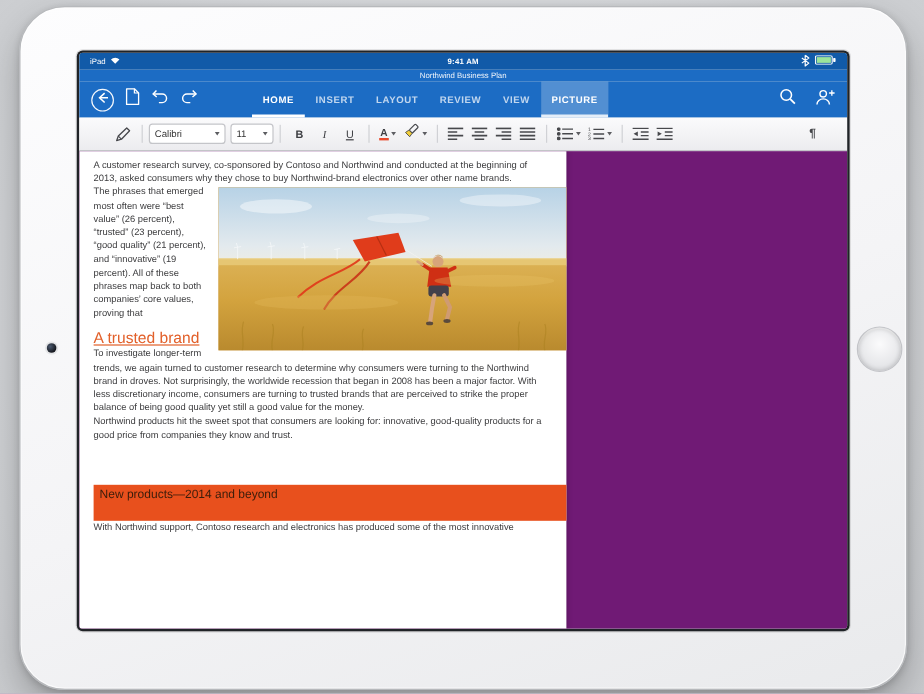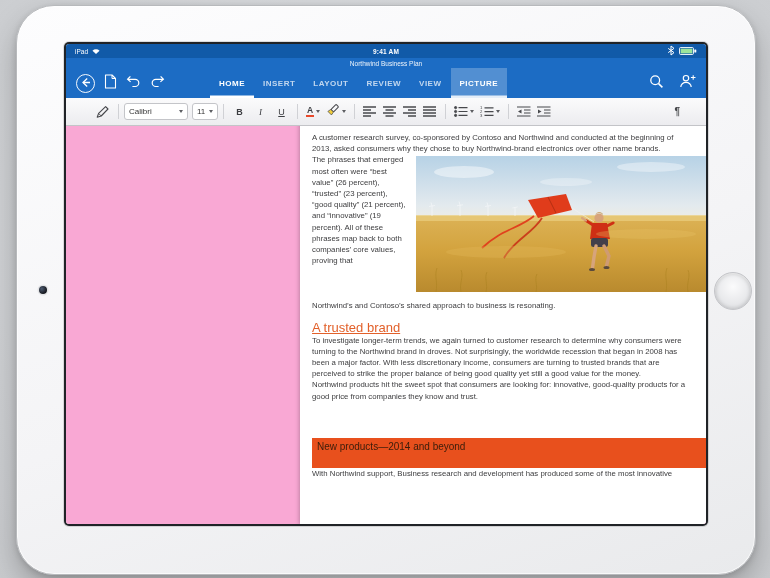--- a/index.html
+++ b/index.html
@@ -33,33 +33,33 @@
   .tab{display:flex;align-items:center;padding:0 9px;font-size:8px;letter-spacing:.5px;color:rgba(255,255,255,.72);font-weight:600;cursor:default;}
   .tab.active{color:#fff;font-weight:700;box-shadow:inset 0 -2.5px 0 #fff;}
   .tab.contextual{background:rgba(255,255,255,.24);color:#fff;box-shadow:inset 0 -2.5px 0 rgba(255,255,255,.85);}
   .nav-right{margin-left:auto;display:flex;gap:15px;align-items:center;}
   
   .toolbar{height:27px;background:linear-gradient(#fbfbfc,#ececef);border-bottom:1px solid #c3c4c8;display:flex;align-items:center;padding:0 26px;color:#47484c;flex:0 0 auto;}
   .tool{height:20px;display:flex;align-items:center;justify-content:center;padding:0 3px;border-radius:3px;}
   .tsep{width:1px;height:15px;background:#d0d1d5;margin:0 5px;flex:0 0 auto;}
   .dd{height:17px;background:#fff;border:1px solid #c4c5c9;border-radius:3px;display:flex;align-items:center;justify-content:space-between;font-size:8px;padding:0 4px;gap:3px;color:#333;box-sizing:border-box;}
   .dd.font{width:64px;margin-right:4px;}
-  .dd.size{width:26px;}
+  .dd.size{width:36px;}
   .caret{width:0;height:0;border-top:3px solid #5c5d61;border-left:2.6px solid transparent;border-right:2.6px solid transparent;flex:0 0 auto;}
   .fmt{font-size:9px;width:15px;text-align:center;color:#3d3e42;}
   .fmt.b{font-weight:800;}
   .fmt.i{font-style:italic;font-family:"Liberation Serif","DejaVu Serif",serif;}
   .fmt.u{text-decoration:underline;}
   .fclr{display:flex;flex-direction:column;align-items:center;line-height:1;}
   .fclr .glyph{font-size:8.5px;font-weight:700;color:#3d3e42;}
   .fclr .bar{width:8px;height:2.2px;background:#e8492b;margin-top:.6px;}
   .pmark{margin-left:auto;font-size:10px;font-weight:700;color:#45464a;}
   .ticon line, .ticon path, .ticon rect, .ticon circle{stroke:#47484c;}
   
-  .docarea{flex:1 1 auto;background:#f9a8d4;overflow:hidden;display:flex;justify-content:flex-end;}
+  .docarea{flex:1 1 auto;background:#701a75;overflow:hidden;display:flex;justify-content:flex-start;}
   .page{width:406px;box-sizing:border-box;background:#fff;margin-top:-32px;padding:38px 12px 160px;box-shadow:0 1px 5px rgba(0,0,0,.32);}
   .page p{margin:0;font-size:7.8px;line-height:11.2px;color:#3c3c3e;}
   .p2{margin-top:15px;}
   .photo{float:right;width:290px;height:136px;margin:2px -12px 8px 10px;display:block;background:#cfa14b;}
   .photo svg{display:block;}
   .tail{display:block;clear:right;}
   .trusted{margin:8px 0 0;font-size:13px;font-weight:500;color:#e2602a;text-decoration:underline;}
   .p3{margin-top:7px;}
   .p4{margin-top:30px;}
   .banner{margin:36px -12px 0 0;background:#e8501d;color:#3a1d0b;font-size:10px;font-weight:500;height:30px;line-height:18px;padding-left:5px;}
@@ -360,26 +360,25 @@
                   <path d="M70 136 C72 128 68 122 71 116"></path>
                     <path d="M250 136 C252 126 248 120 251 112"></path>
                   <path d="M272 136 C270 127 275 121 272 114"></path>
                     <path d="M120 136 C122 129 118 124 121 118"></path>
                 </g>
                 <ellipse cx="90" cy="96" rx="60" ry="6" fill="#e3b858" opacity="0.35"></ellipse>
                 <ellipse cx="230" cy="78" rx="50" ry="5" fill="#e9c468" opacity="0.3"></ellipse>
               </svg>
             </span>
             <span>The phrases that emerged most often were “best value” (26 percent), “trusted” (23 percent), “good quality” (21 percent), and “innovative” (19 percent). All of these phrases map back to both companies’ core values, proving that</span>
-            <span class="tail">Northwind’s and Contoso’s shared approach to business is resonating.</span>
           </p>
 
           <h2 class="trusted">A trusted brand</h2>
           <p class="p3">To investigate longer-term trends, we again turned to customer research to determine why consumers were turning to the Northwind brand in droves. Not surprisingly, the worldwide recession that began in 2008 has been a major factor. With less discretionary income, consumers are turning to trusted brands that are perceived to strike the proper balance of being good quality yet still a good value for the money.</p>
           <p class="p4">Northwind products hit the sweet spot that consumers are looking for: innovative, good-quality products for a good price from companies they know and trust.</p>
           <div class="banner">New products—2014 and beyond</div>
-          <p class="p5">With Northwind support, Business research and development has produced some of the most innovative</p>
+          <p class="p5">With Northwind support, Contoso research and electronics has produced some of the most innovative</p>
         </div>
       </div>
 
     </div>
   </div>
 </div>
 
 </body></html>

